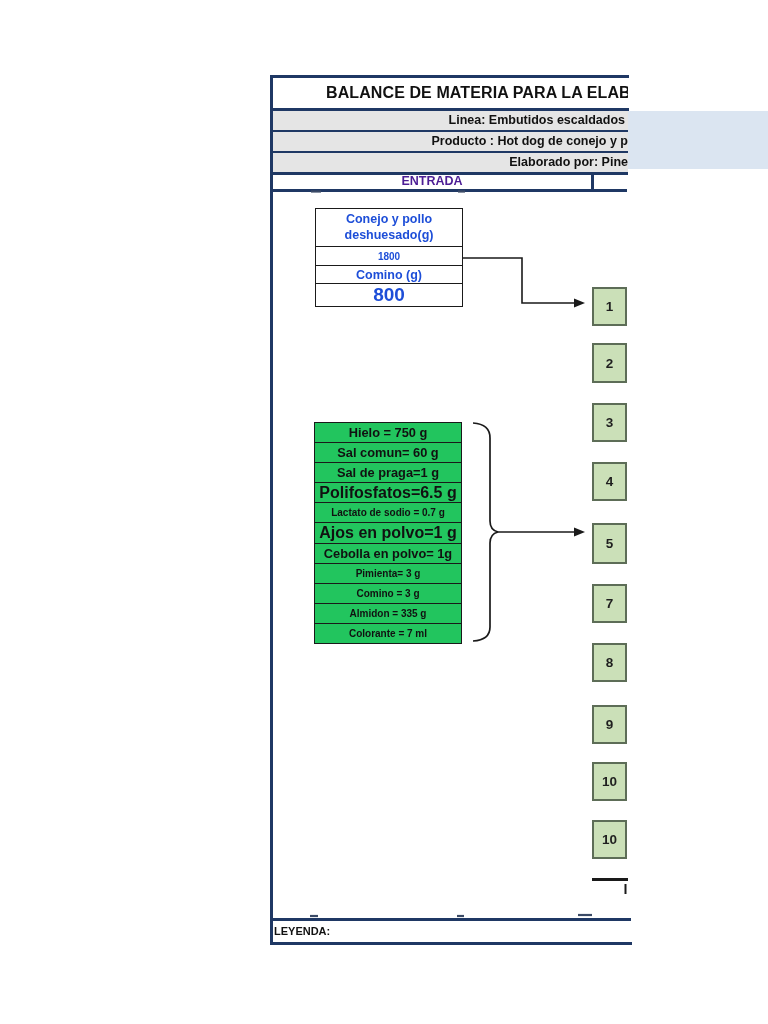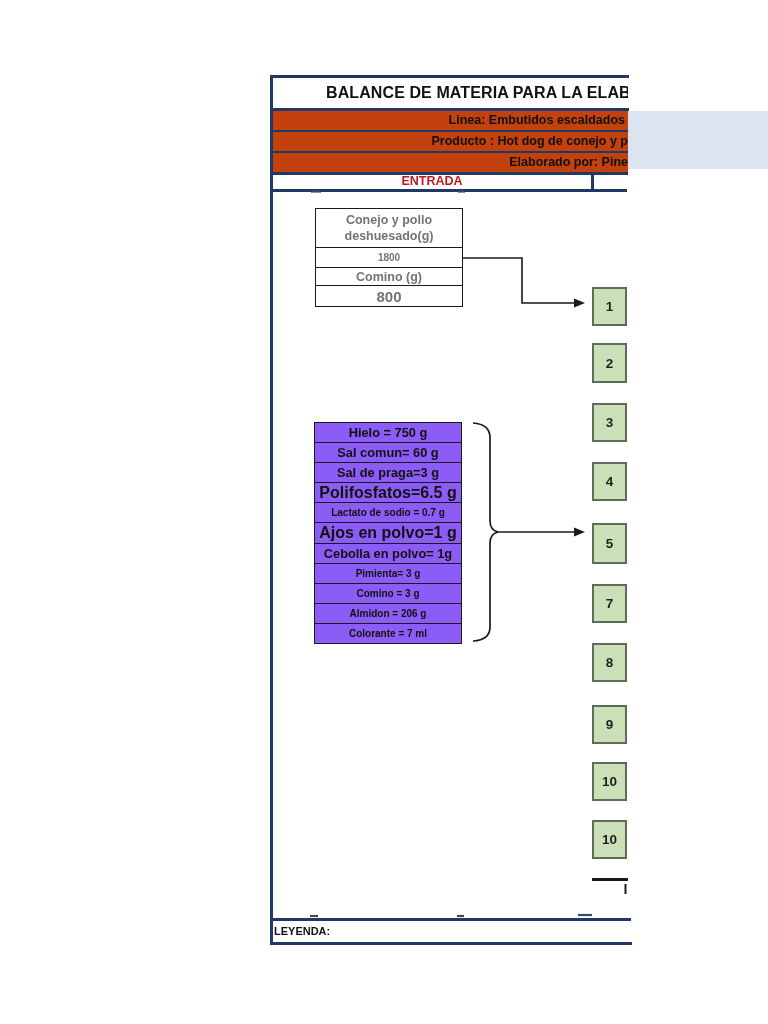--- a/index.html
+++ b/index.html
@@ -9,44 +9,44 @@
   #canvas { position:relative; width:768px; height:1024px; background:#fff; }
 
   
   .navy { background:#1f3864; }
   .hline { position:absolute; left:270px; width:359px; height:2.5px; background:#1f3864; }
 
   
   .title-cell { left:273px; top:79px; width:355px; height:28px;
                 overflow:hidden; white-space:nowrap; padding-left:53px;
                 font-size:16px; font-weight:bold; color:#111; line-height:28px; letter-spacing:.1px;}
-  .info-row  { left:273px; width:355px; height:19px; background:#c2410c;
+  .info-row  { left:273px; width:355px; height:19px; background:#e5e5e5;
                text-align:right; font-size:12.5px; font-weight:bold; color:#111;
                line-height:19px; white-space:nowrap; overflow:hidden;}
   .blue-ext  { left:628px; top:111px; width:140px; height:58px; background:#dbe5f1; }
   .entrada-cell { left:273px; top:174px; width:318px; height:15px; text-align:center;
-                  font-size:12.5px; font-weight:bold; color:#b91c1c; line-height:15px; }
+                  font-size:12.5px; font-weight:bold; color:#4c1d95; line-height:15px; }
 
   
   .entry-box { left:315px; top:208px; width:148px; height:99px;
                border:1.6px solid #1a1a1a; background:#fff;
                display:flex; flex-direction:column; }
   .entry-box .row { border-top:1.6px solid #1a1a1a; display:flex;
                     align-items:center; justify-content:center;
-                    font-weight:bold; color:#737373; }
+                    font-weight:bold; color:#1d4ed8; }
   .entry-box .row:first-child { border-top:none; }
   .e-head { height:38px; font-size:12.5px; line-height:16px;
             white-space:pre-line; text-align:center; }
   .e-val  { height:20px; font-size:10px; }
   .e-lab  { height:18px; font-size:12.5px; }
-  .e-val2 { flex:1; font-size:15px; }
+  .e-val2 { flex:1; font-size:19px; }
 
   
   .ing-box { left:314px; top:422px; width:148px; height:222px;
-             border:1.8px solid #1a1a1a; background:#8b5cf6;
+             border:1.8px solid #1a1a1a; background:#22c55e;
              display:flex; flex-direction:column;justify-content:center; }
   .ing-row { flex:1; border-bottom:1.5px solid #1a1a1a;
              display:flex; align-items:center; justify-content:center;
              font-weight:bold; color:#111; white-space:nowrap; }
   .ing-row:last-child { border-bottom:none; }
   .fs13 { font-size:12.8px; } .fs12 { font-size:10px; } .fs11 { font-size:16px; } .fs10 { font-size:10px; }
 
   
   .step { left:592px; width:35px; height:39px; background:#cbe0b8;
           border:2px solid #5d6d57; display:flex; align-items:center;
@@ -89,28 +89,28 @@
     <div class="row e-head">Conejo  y pollo
 deshuesado(g)</div>
     <div class="row e-val">1800</div>
     <div class="row e-lab">Comino (g)</div>
     <div class="row e-val2">800</div>
   </div>
 
   <div class="abs ing-box">
     <div class="ing-row fs13">Hielo = 750 g</div>
     <div class="ing-row fs13">Sal comun= 60 g</div>
-    <div class="ing-row fs13">Sal de praga=3 g</div>
+    <div class="ing-row fs13">Sal de praga=1 g</div>
     <div class="ing-row fs11">Polifosfatos=6.5 g</div>
     <div class="ing-row fs10">Lactato de sodio = 0.7 g</div>
     <div class="ing-row fs11">Ajos en polvo=1 g</div>
     <div class="ing-row fs13">Cebolla en polvo= 1g</div>
     <div class="ing-row fs12">Pimienta= 3 g</div>
     <div class="ing-row fs12">Comino = 3 g</div>
-    <div class="ing-row fs12">Almidon = 206 g</div>
+    <div class="ing-row fs12">Almidon = 335 g</div>
     <div class="ing-row fs12">Colorante = 7 ml</div>
   </div>
 
   <div class="abs step" style="top:287px;">1</div>
   <div class="abs step" style="top:343px; height:40px;">2</div>
   <div class="abs step" style="top:403px;">3</div>
   <div class="abs step" style="top:462px;">4</div>
   <div class="abs step" style="top:523px; height:41px;">5</div>
   <div class="abs step" style="top:584px;">7</div>
   <div class="abs step" style="top:643px;">8</div>

